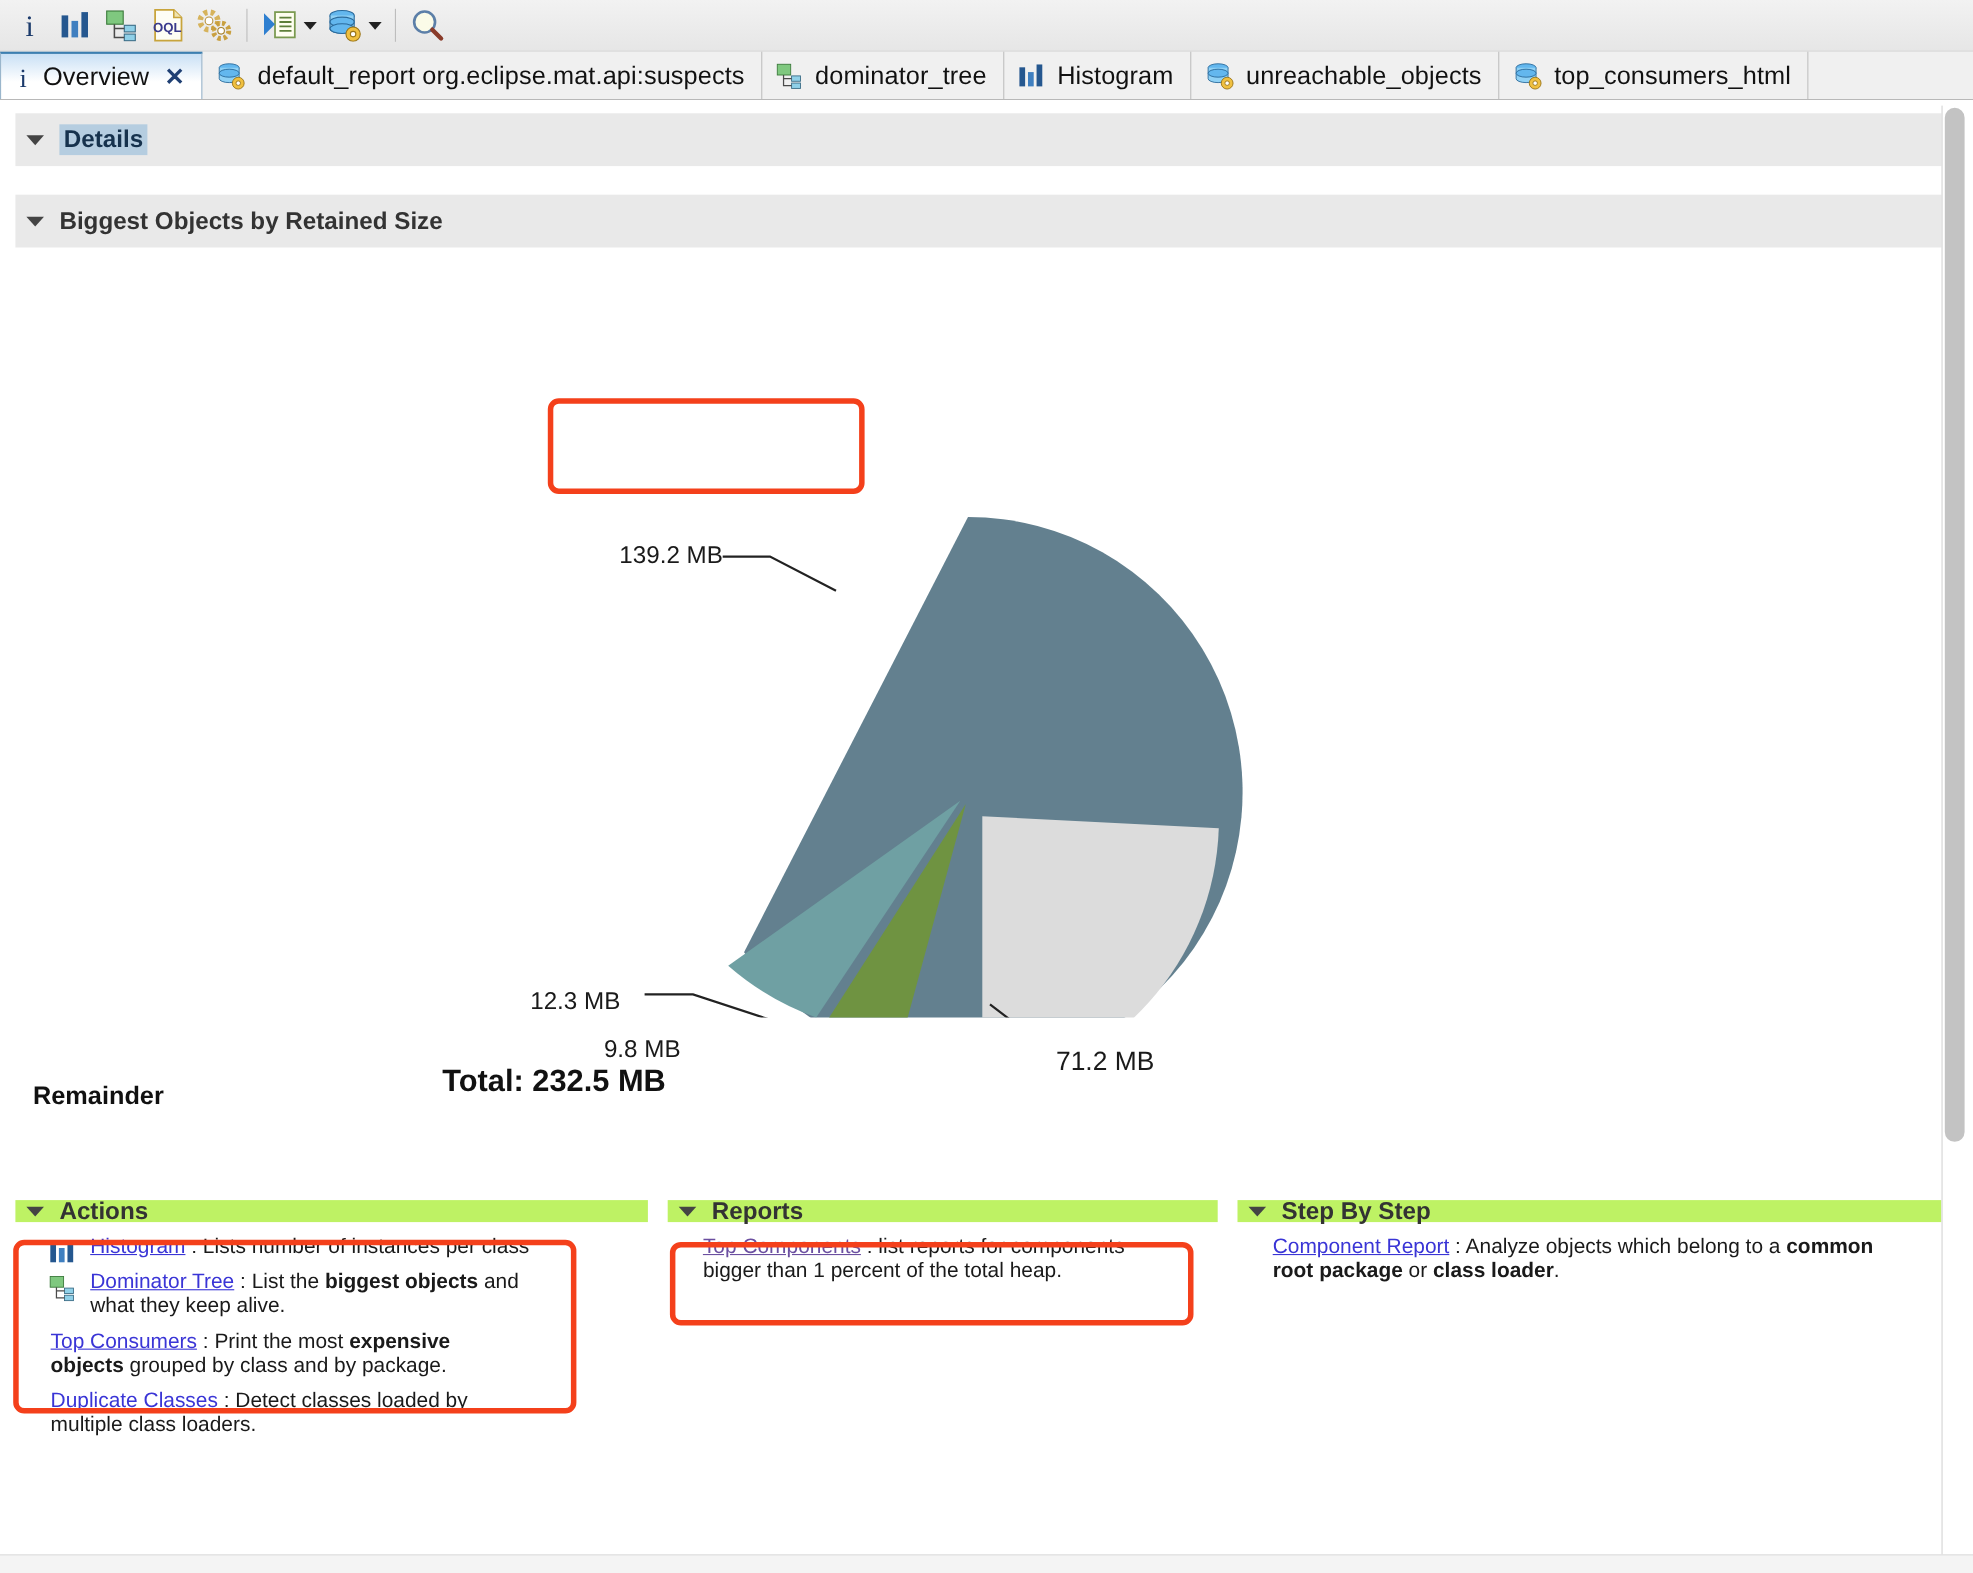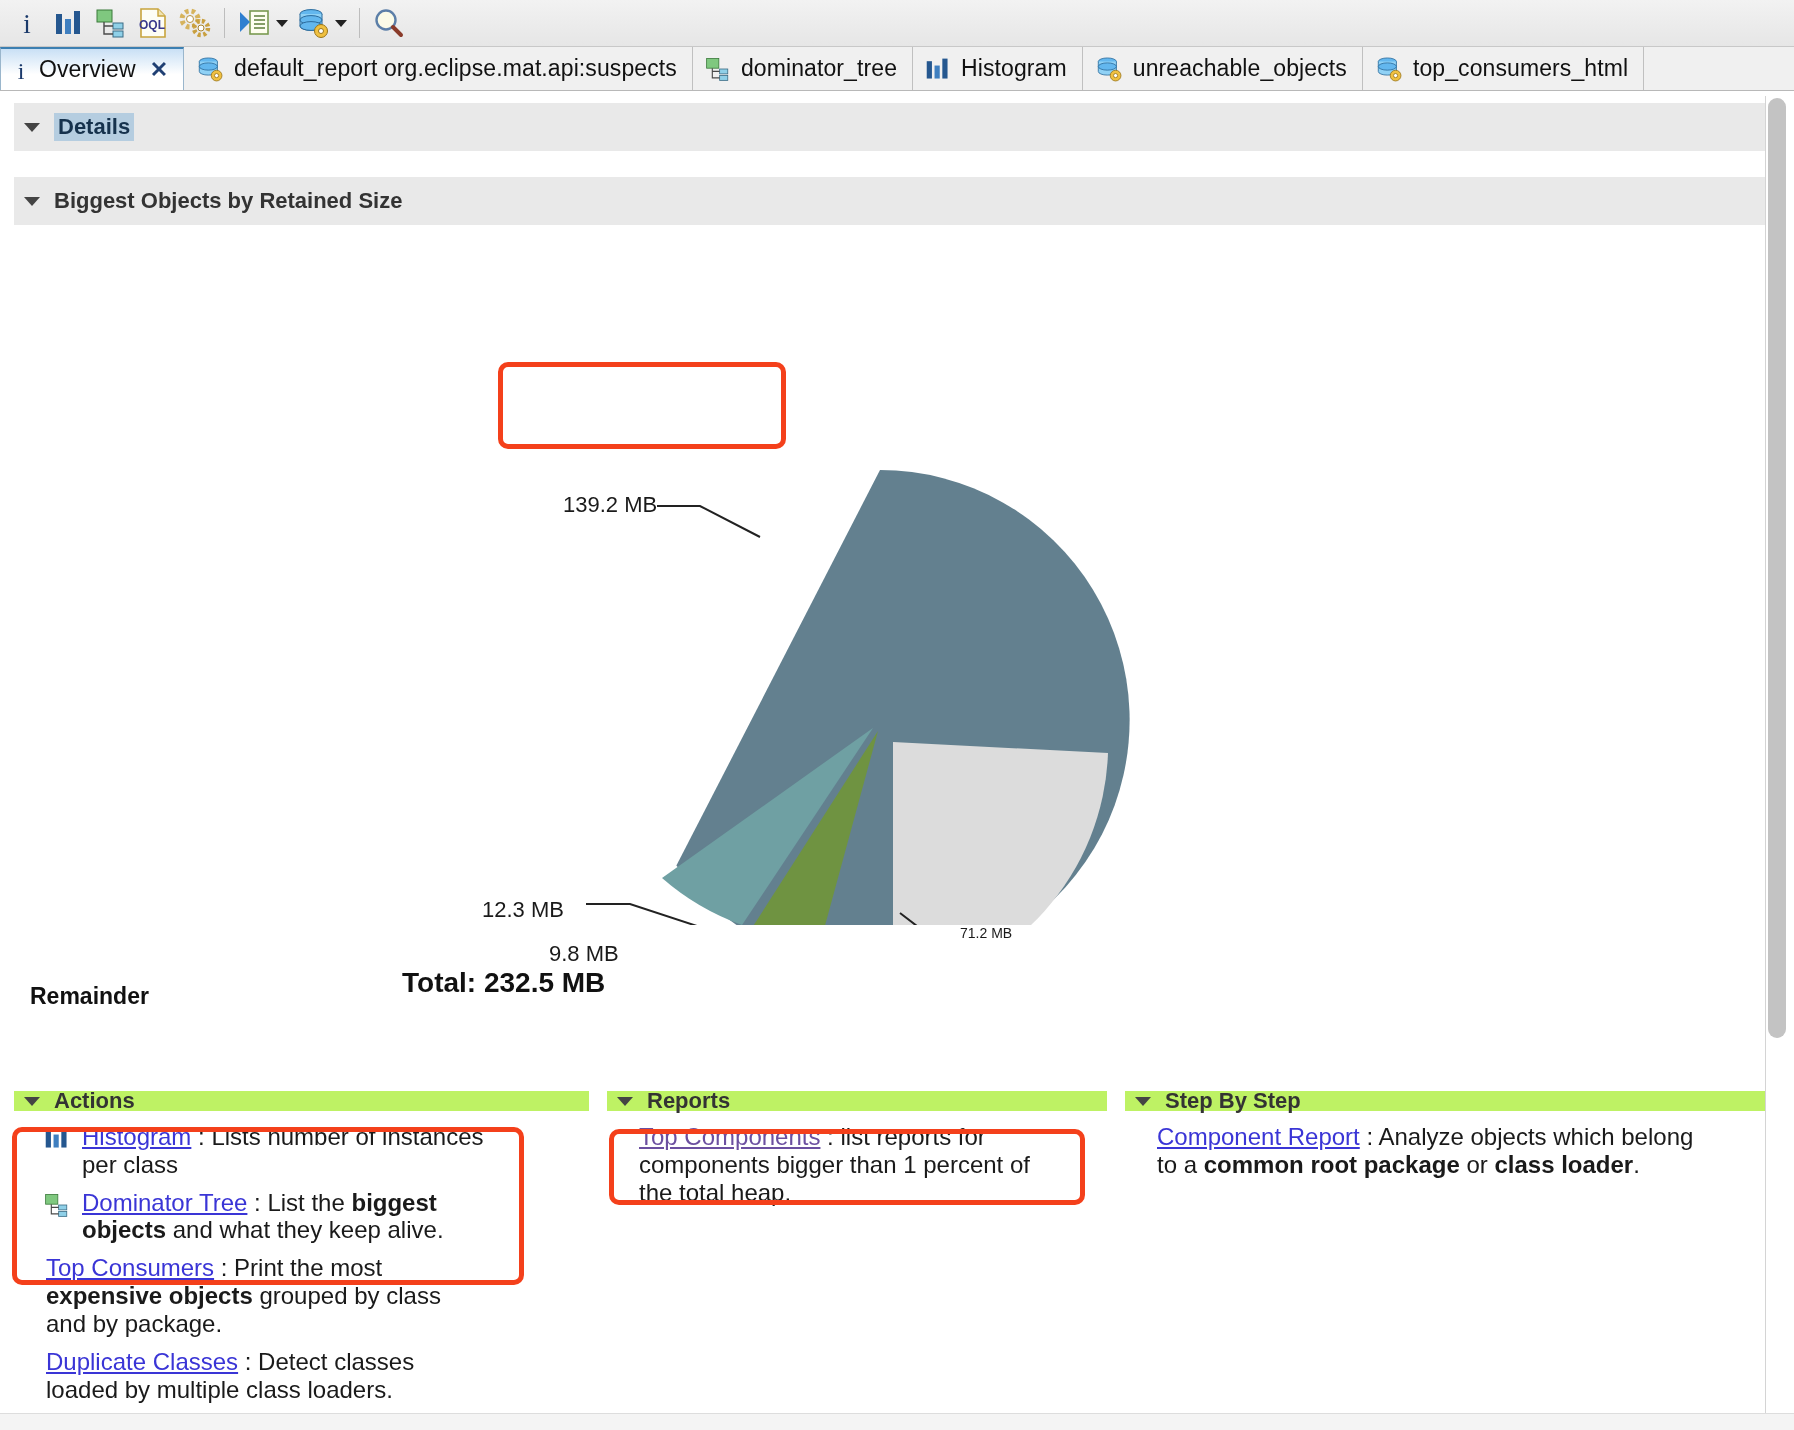--- a/index.html
+++ b/index.html
@@ -122,21 +122,21 @@
   .p2{width:500px;margin-left:18px;}
   .p3{width:640px;margin-left:18px;}
   .panel .hdr{
     height:20px;background:#bef264;display:flex;align-items:center;padding-left:10px;
     box-sizing:border-box;
   }
   .panel .body{padding:12px 0 0 0;}
   .item{
     display:flex;align-items:flex-start;gap:8px;
     margin:0 0 10px 0;
-    font-size:24px;line-height:1.16;
+    font-size:19px;line-height:1.16;
     padding-left:32px;
     position:relative;
   }
   .item .ico{position:absolute;left:30px;top:3px;}
   .item.hasicon{padding-left:68px;}
   .item .txt{max-width:430px;}
   .p3 .item .txt{max-width:560px;}
   .p2 .item .txt{max-width:430px;}
   b{font-weight:bold;}
 
@@ -325,21 +325,21 @@
 
       <path d="M657 281 L700 281 L760 312" stroke="#222" stroke-width="2" fill="none"></path>
       <path d="M586 679 L630 679 L700 702" stroke="#222" stroke-width="2" fill="none"></path>
       <path d="M614 724 L660 724 L726 704" stroke="#222" stroke-width="2" fill="none"></path>
       <path d="M958 711 L930 711 L900 688" stroke="#222" stroke-width="2" fill="none"></path>
     </svg>
 
     <div style="position:absolute;left:563px;top:267px;font-size:22px;color:#1a1a1a;">139.2 MB</div>
     <div style="position:absolute;left:482px;top:672px;font-size:22px;color:#1a1a1a;">12.3 MB</div>
     <div style="position:absolute;left:549px;top:716px;font-size:22px;color:#1a1a1a;">9.8 MB</div>
-    <div style="position:absolute;left:960px;top:700px;font-size:14px;color:#1a1a1a;">71.2 MB</div>
+    <div style="position:absolute;left:960px;top:727px;font-size:24px;color:#1a1a1a;">71.2 MB</div>
     <div style="position:absolute;left:402px;top:742px;font-size:28px;font-weight:bold;color:#111;">Total: 232.5 MB</div>
 
     <div class="redbox" style="left:498px;top:137px;width:288px;height:87px;"></div>
   </div>
 
   <div class="remainder-label">Remainder</div>
 
   <div class="panels">
 
     <div class="panel p1">

